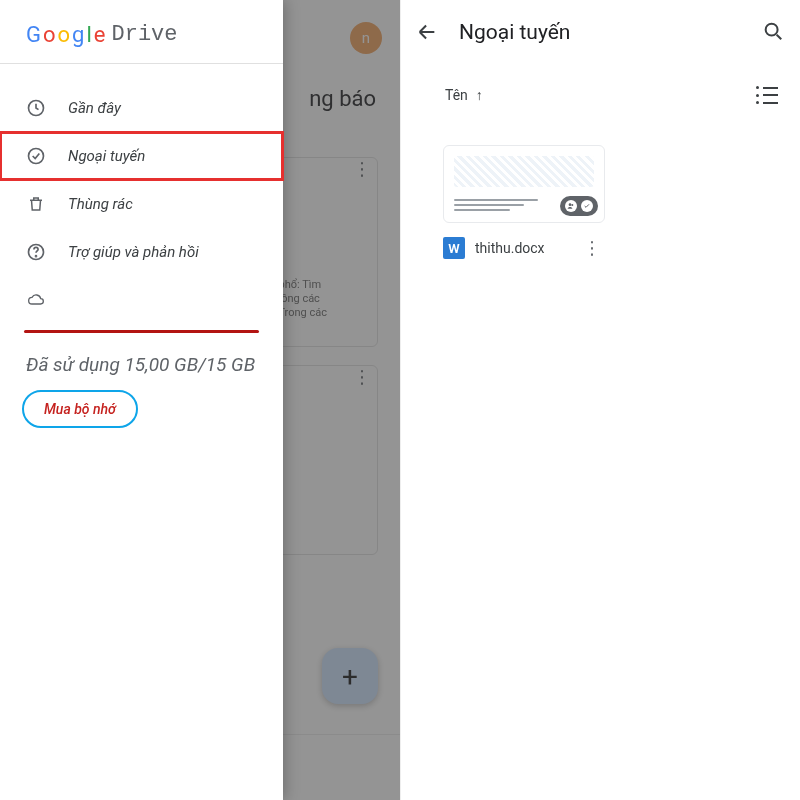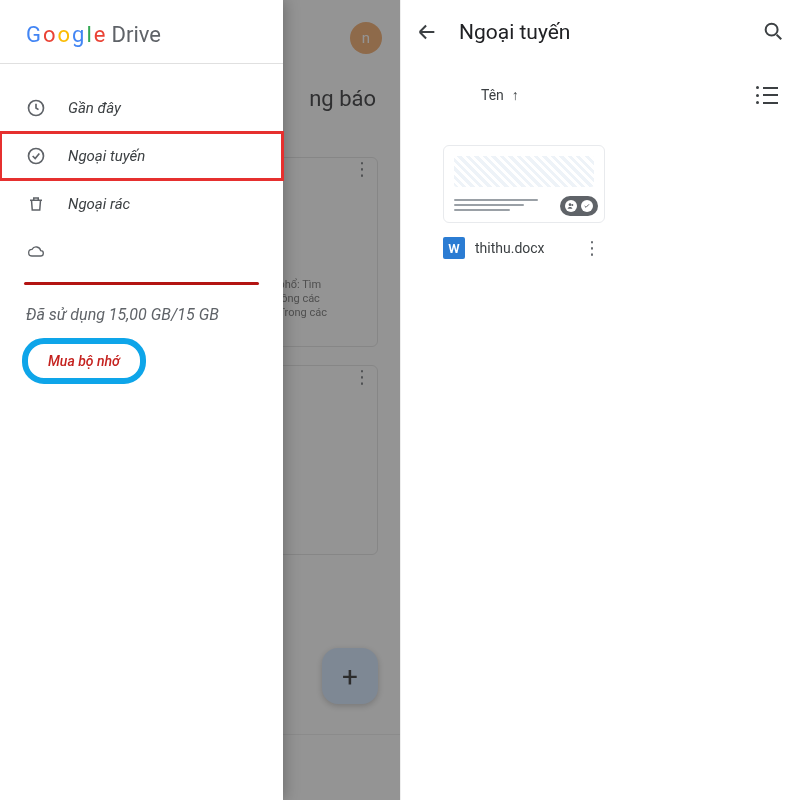--- a/index.html
+++ b/index.html
@@ -40,44 +40,44 @@
     position:absolute; inset:0; background: rgba(60,60,60,.55);
   }
 
   .drawer {
     position:absolute; top:0; left:0; bottom:0; width:283px; background:#fff;
     box-shadow: 2px 0 14px rgba(0,0,0,.25);
     display:flex; flex-direction:column;
   }
   .drawer-header { padding: 22px 26px 16px; font-size:22px; display:flex; align-items:center; gap:2px;}
   .g-blue{color:#4285F4}.g-red{color:#EA4335}.g-yellow{color:#FBBC05}.g-green{color:#34A853}
-  .drv {color:#5f6368; font-weight:400; margin-left:4px;}
+  .drv {color:#5f6368; font-weight:400; margin-left:4px;font-family:Liberation Mono, monospace;}
   .divider { height:1px; background:#e0e0e0; }
   .menu { padding-top:20px;font-style:italic; }
   .menu-item {
     display:flex; align-items:center; gap:22px; padding: 14px 26px; font-size:15px; color:#3c4043;
   }
   .menu-item .icn { width:20px; height:20px; display:flex; align-items:center; justify-content:center; color:#5f6368; }
   .menu-item.highlight { outline: 3px solid #e6302f; outline-offset:-2px; position:relative; z-index:2;}
   .storage-bar { margin: 6px 24px 0; height:3px; background:#b31412; border-radius:2px; }
-  .storage-txt { padding: 20px 26px 14px; font-size:16px; color:#5f6368; }
+  .storage-txt { padding: 20px 26px 14px; font-size:19px; color:#5f6368; }
   .buy-btn {
-    margin: 0 22px; padding: 9px 20px; border:6px solid #0ea5e9; border-radius:22px; background:#fff;
+    margin: 0 22px; padding: 9px 20px; border:2px solid #0ea5e9; border-radius:22px; background:#fff;
     color:#c5221f; font-size:14px; font-weight:500; display:inline-block;
   }
 
   svg { display:block; }
 
   
   .r-header { height:64px; display:flex; align-items:center; padding:0 14px; gap:20px; }
   .r-back { width:24px; height:24px; color:#3c4043; display:flex; align-items:center; justify-content:center;}
   .r-title { font-size:21px; color:#202124; flex:1; }
   .r-search { width:24px; height:24px; color:#3c4043; }
   .r-sort { display:flex; align-items:center; justify-content:space-between; padding: 22px 22px 10px 44px; font-size:14px; color:#3c4043; }
-  .sort-left { display:flex; align-items:center; gap:8px;margin-left:36px; }
+  .sort-left { display:flex; align-items:center; gap:8px; }
   .view-toggle { width:22px; height:18px; display:flex; flex-direction:column; justify-content:space-between;}
   .vt-row { display:flex; align-items:center; gap:4px;}
   .vt-dot { width:3px; height:3px; background:#3c4043; border-radius:50%;}
   .vt-line { height:2px; background:#3c4043; flex:1;}
 
   .file-card { position:absolute; top:145px; left:42px; width:162px; }
   .thumb {
     width:162px; height:78px; background:#fff; border:1px solid #e8eaed; border-radius:6px; position:relative;
     padding:10px; overflow:hidden;
   }
@@ -162,25 +162,35 @@
           </span>
           <span>Ngoại tuyến</span>
         </div>
 
         <div class="menu-item">
           <span class="icn">
             <svg width="18" height="20" viewBox="0 0 24 24" fill="none" stroke="#5f6368" stroke-width="2">
                 <path d="M4 7h16M9 7V4h6v3M6 7l1 13h10l1-13"></path>
               </svg>
           </span>
-          <span>Ngoại rác</span>
-        </div>
-
-
-
+          <span>Thùng rác</span>
+        </div>
+
+
+
+        <div class="menu-item">
+          <span class="icn">
+            <svg width="20" height="20" viewBox="0 0 24 24" fill="none" stroke="#5f6368" stroke-width="2">
+                <circle cx="12" cy="12" r="9"></circle>
+                <path d="M9.5 9a2.5 2.5 0 115 0c0 1.5-2.5 2-2.5 4"></path>
+                <circle cx="12" cy="17" r=".6" fill="#5f6368"></circle>
+              </svg>
+          </span>
+          <span>Trợ giúp và phản hồi</span>
+        </div>
 
         <div class="menu-item">
           <span class="icn">
             <svg width="22" height="16" viewBox="0 0 24 24" fill="none" stroke="#5f6368" stroke-width="2">
                 <path d="M6 18a5 5 0 010-10 7 7 0 0113 2 4 4 0 010 8H6z"></path>
               </svg>
           </span>
         </div>
 
         <div class="storage-bar"></div>

